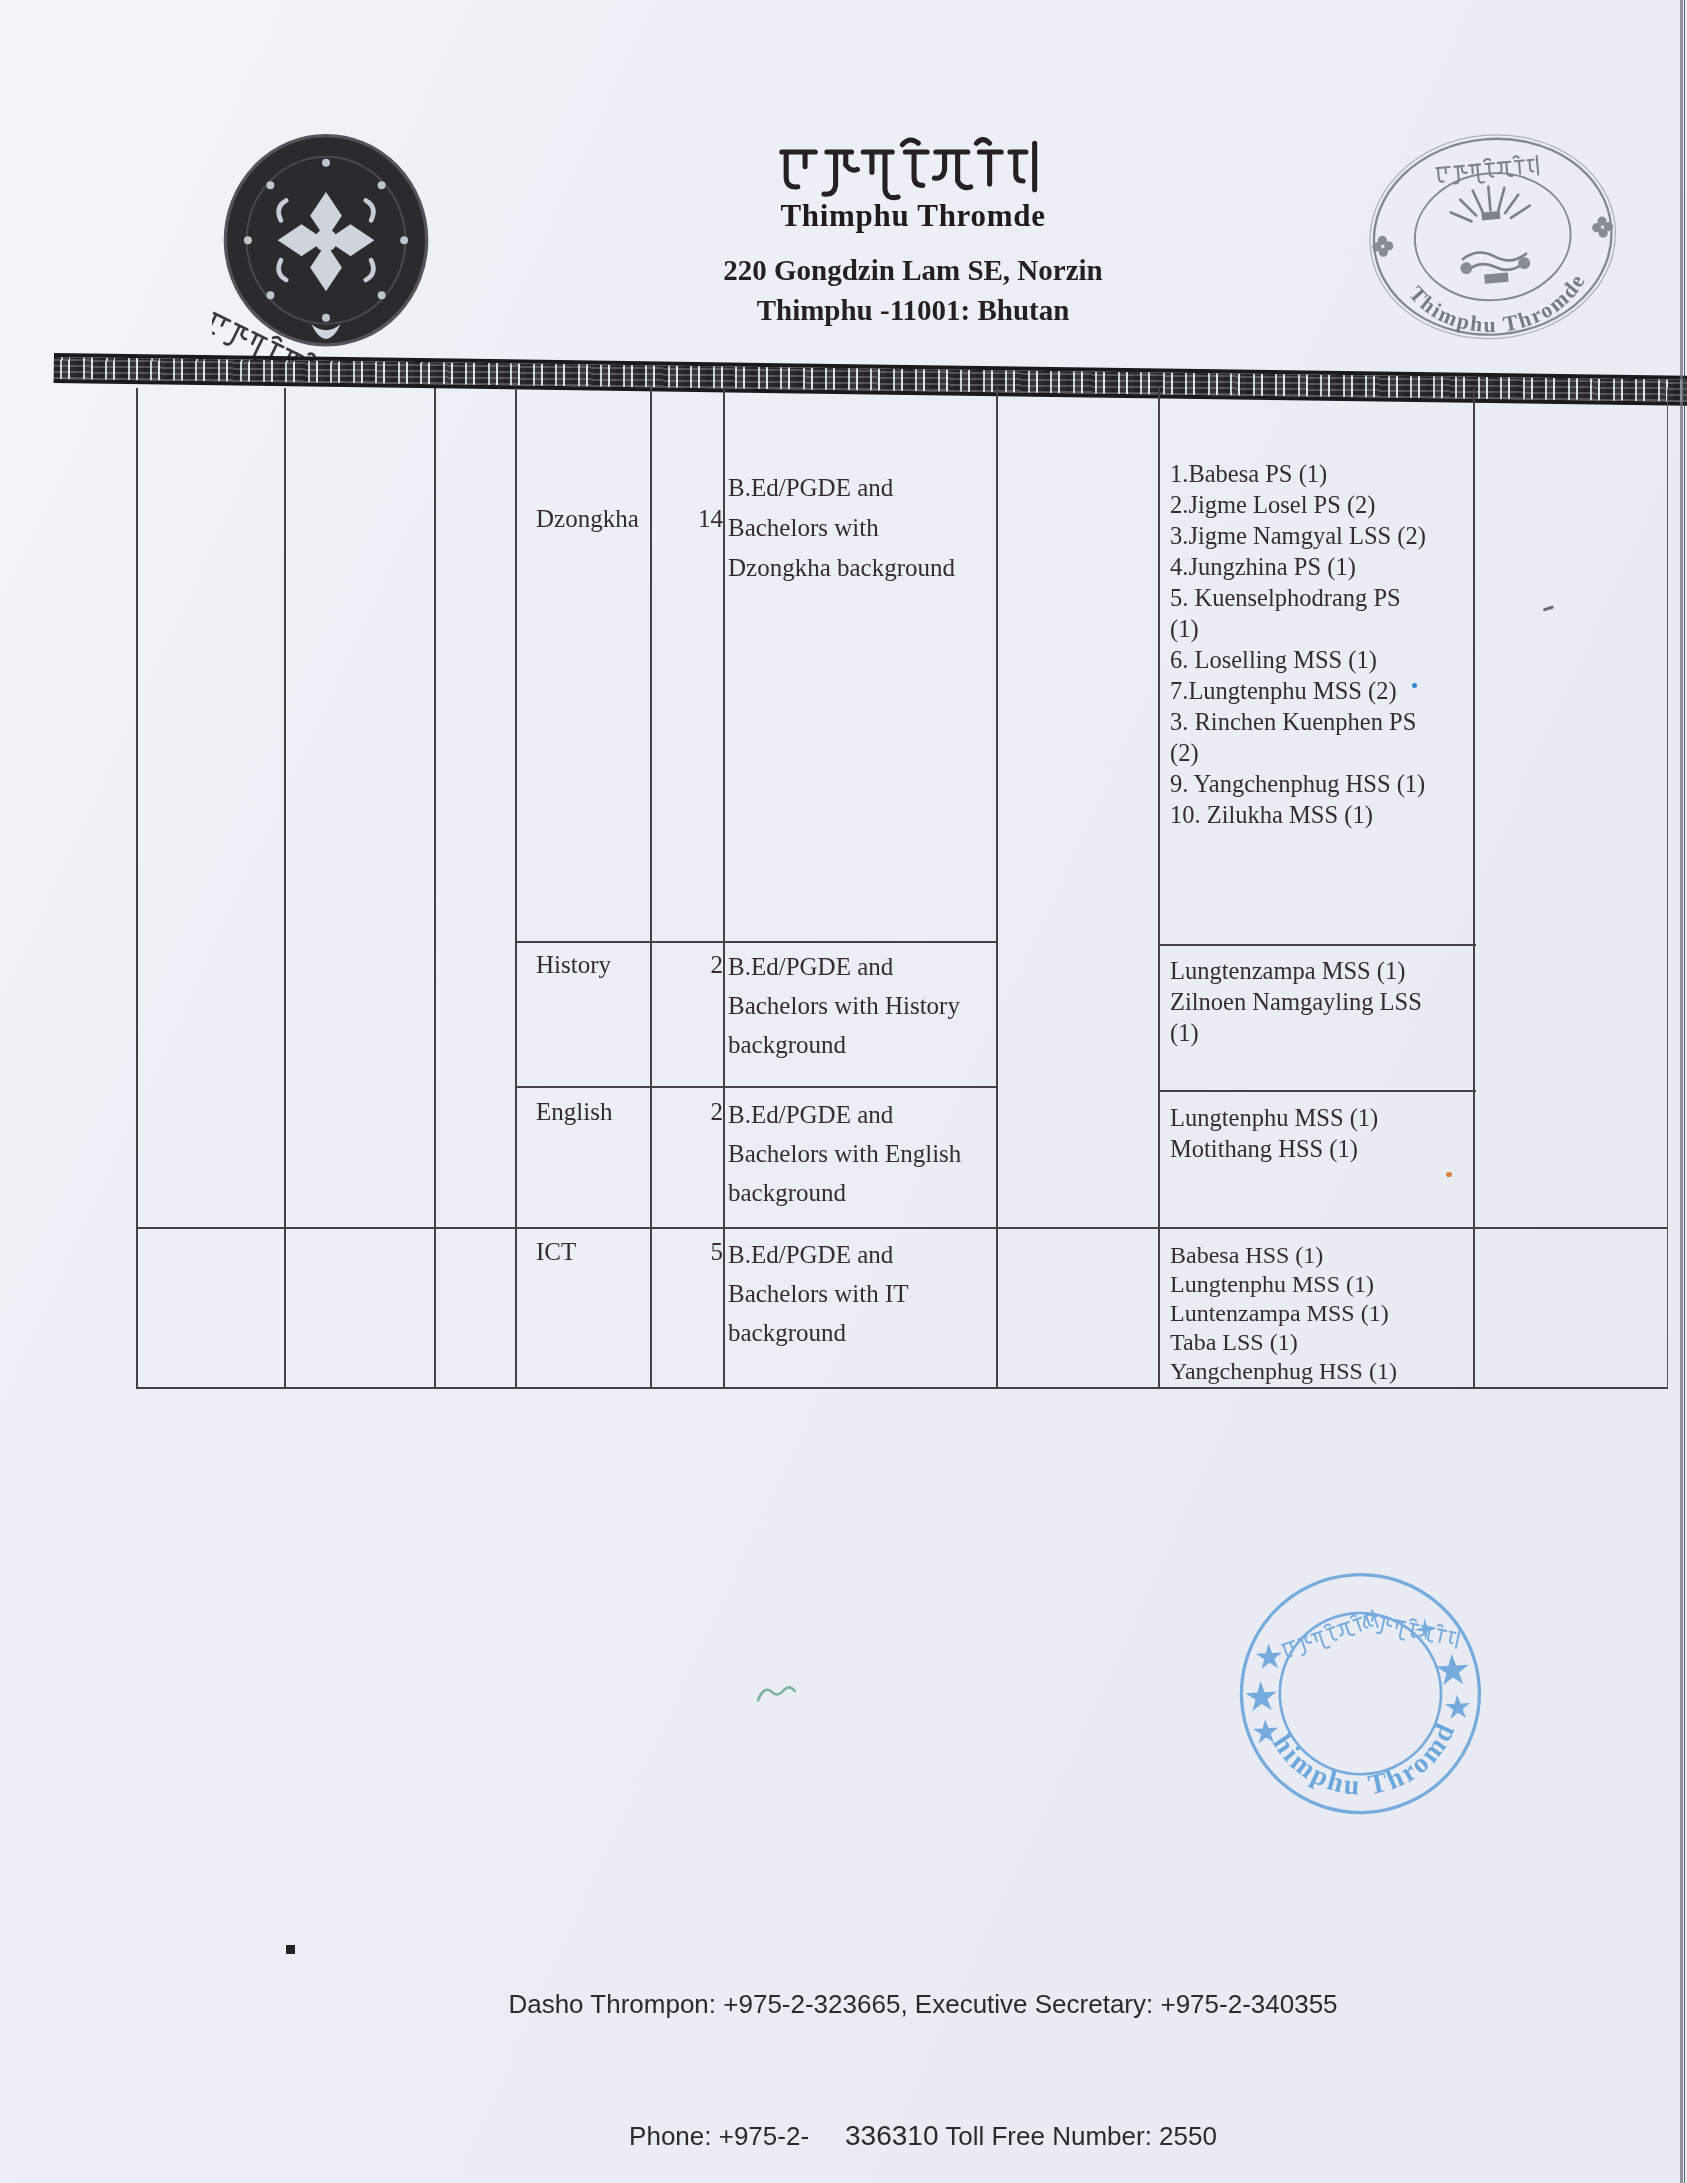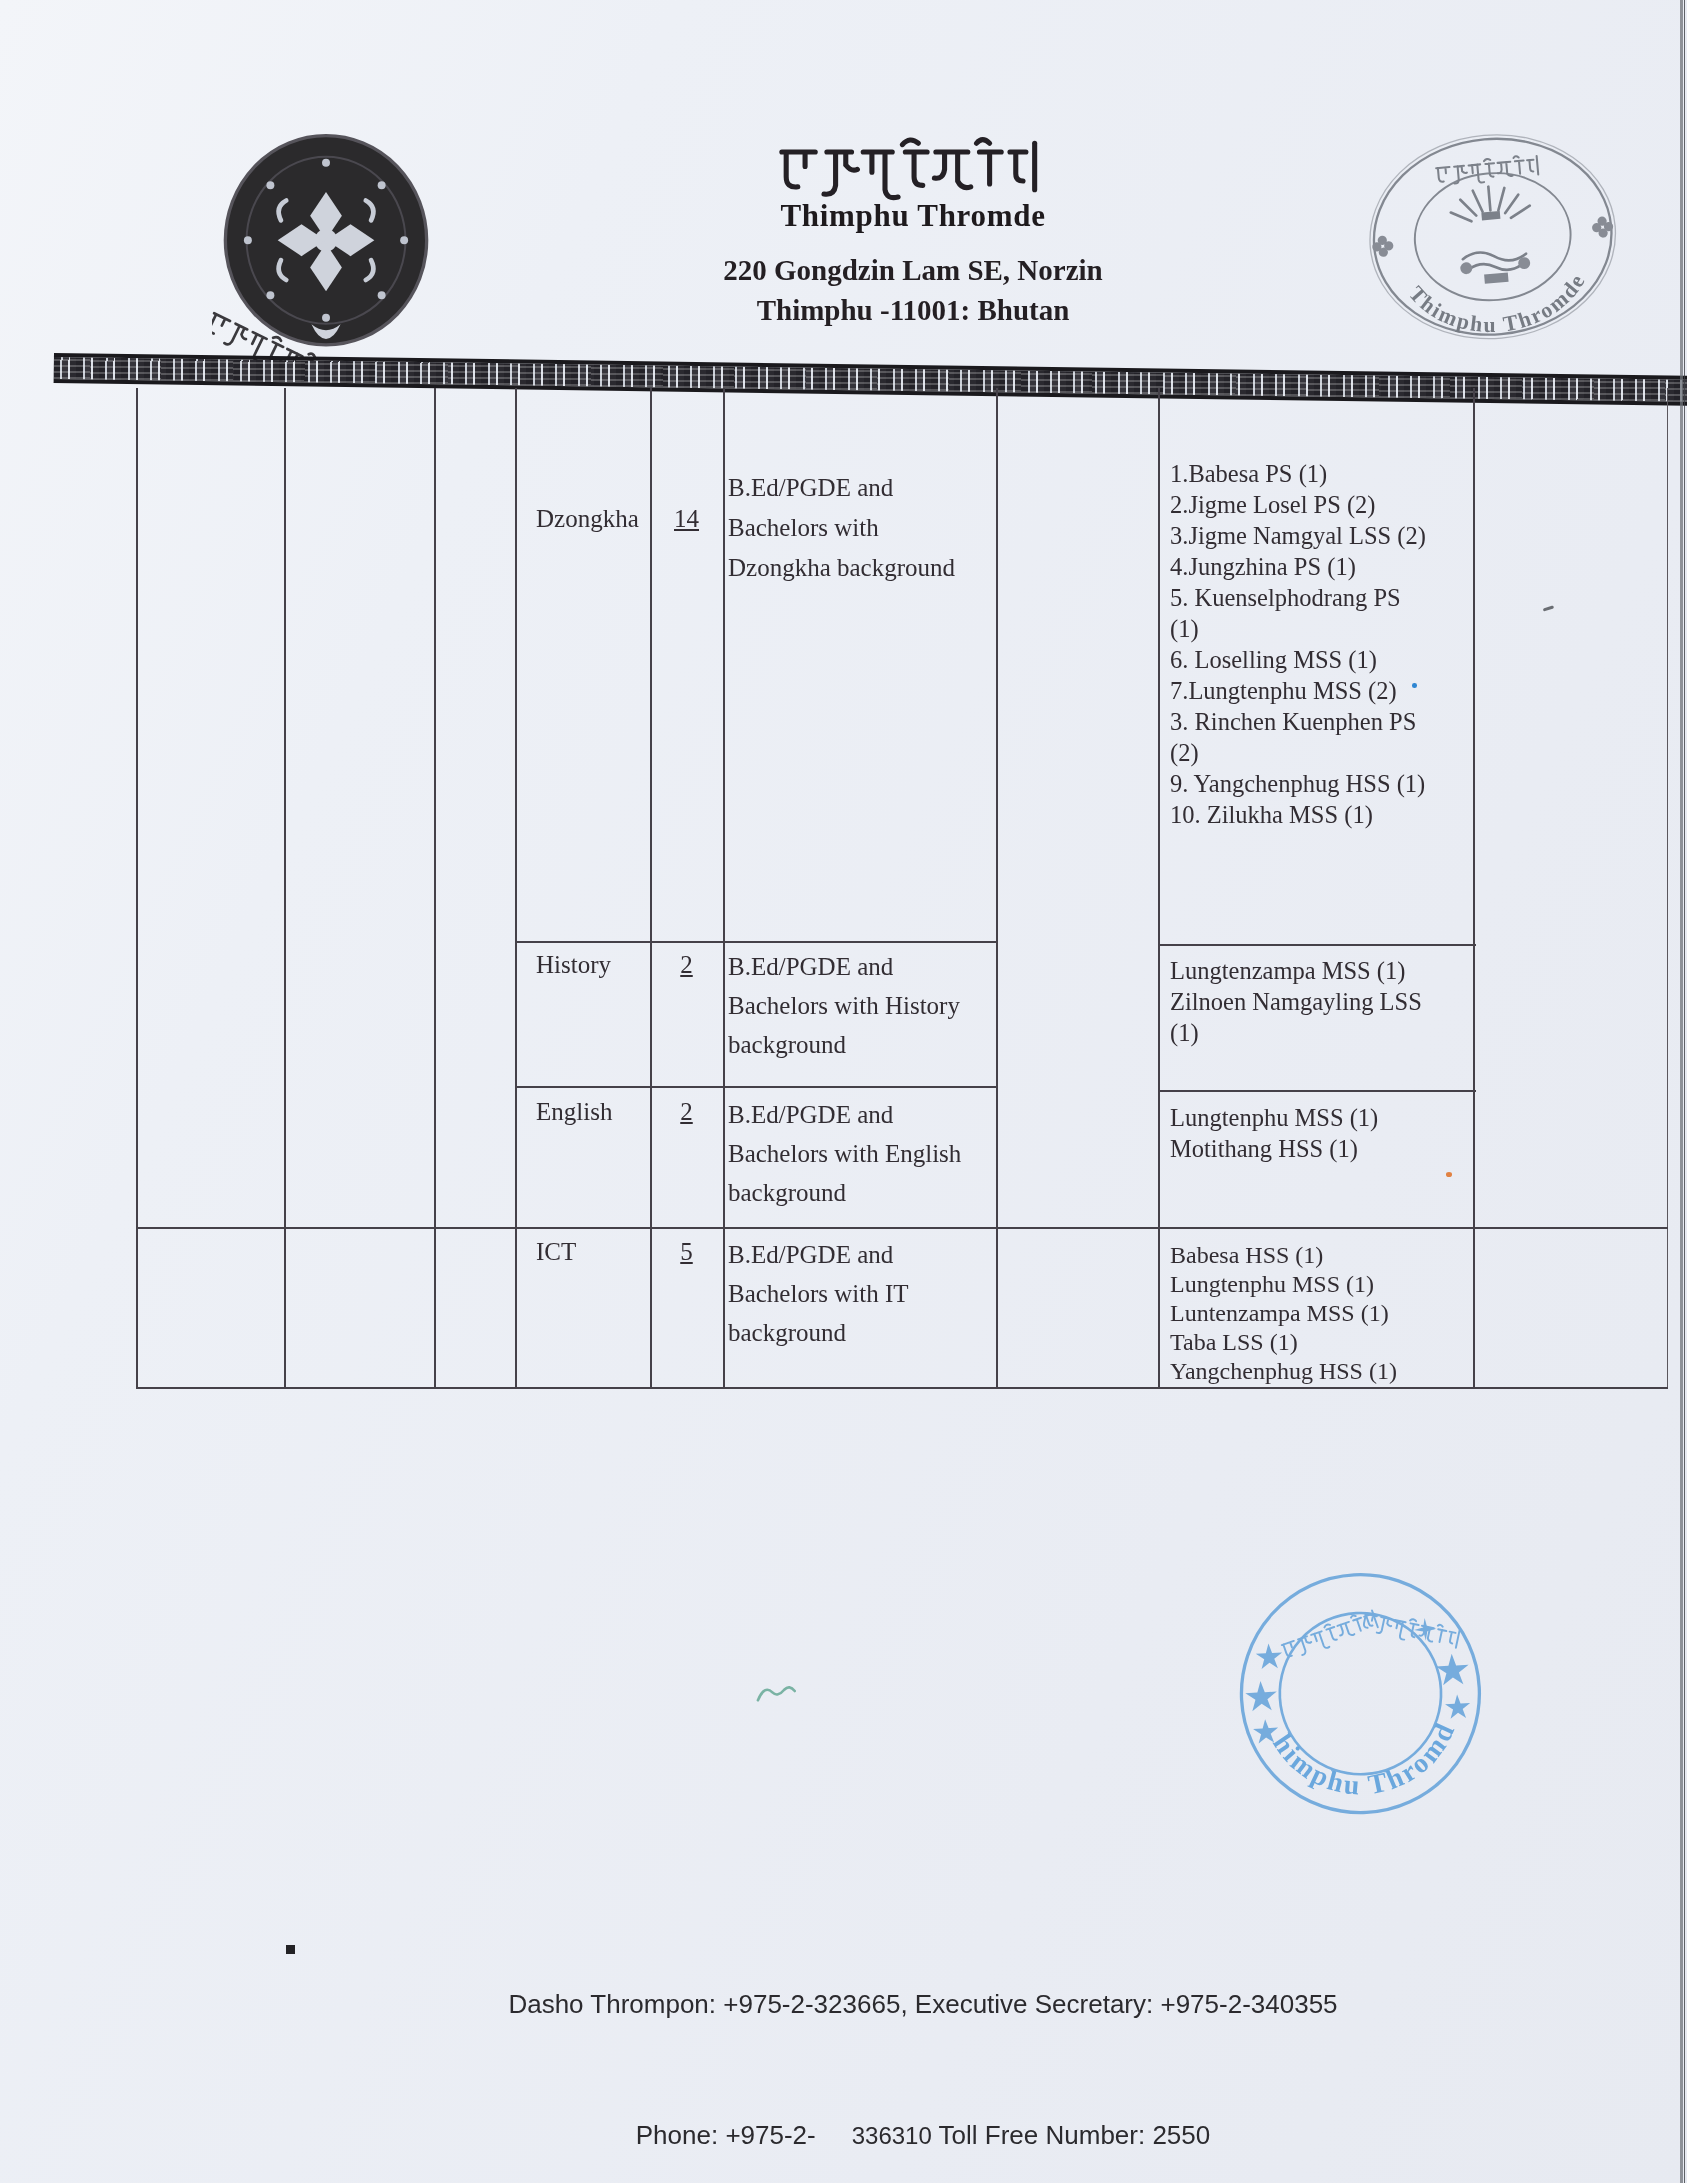--- a/index.html
+++ b/index.html
@@ -3,37 +3,37 @@
 <meta charset="utf-8">
 <style>
   html,body{margin:0;padding:0;background:#e8ebf2;}
   .page{position:relative;width:1687px;height:2183px;overflow:hidden;
         background:linear-gradient(115deg,#f3f5f9 0%,#edf0f6 25%,#e9ecf3 70%,#e7eaf1 100%);
         font-family:"Liberation Serif", serif;color:#322d33;padding-left:6px;}
   .abs{position:absolute;}
   .vline{position:absolute;width:2px;background:#454149;}
   .hline{position:absolute;height:2px;background:#454149;}
   .celltext{position:absolute;font-size:25px;color:#322d33;white-space:nowrap;}
-  .count{width:73px;text-align:center;text-decoration:underline;}
+  .count{width:73px;text-align:right;}
   .lines div{white-space:nowrap;}
   .masthead-name{position:absolute;left:688px;width:450px;text-align:center;
         font-weight:bold;font-size:31px;letter-spacing:0.7px;color:#1e1a1d;}
   .masthead-addr{position:absolute;left:688px;width:450px;text-align:center;
         font-weight:bold;font-size:29px;color:#241f23;}
   .band{position:absolute;left:54px;top:353px;width:1634px;height:30px;
         transform:rotate(0.8deg);transform-origin:left top;
         border-top:4px solid #1a191d;border-bottom:4px solid #1a191d;box-sizing:border-box;
         background:
           repeating-linear-gradient(0deg, rgba(255,255,255,.22) 0 2px, rgba(0,0,0,0) 2px 6px),
           repeating-linear-gradient(90deg,#232228 0 6.6px,#c9ced7 6.6px 8.6px,#35343b 8.6px 14.6px,#dde1e9 14.6px 16.5px,#2a292f 16.5px 22.5px);}
   .footer1{position:absolute;left:460px;width:926px;top:1989px;text-align:center;
         font-family:"Liberation Sans", sans-serif;font-size:26px;color:#2b2a2e;}
   .footer2{position:absolute;left:460px;width:926px;top:2120px;text-align:center;
         font-family:"Liberation Sans", sans-serif;font-size:26px;color:#2b2a2e;}
-  .footer2 .big{font-size:24px;margin-left:36px;}
+  .footer2 .big{font-size:28px;margin-left:36px;}
   .edge1{position:absolute;left:1680px;top:0;width:2.6px;height:2183px;background:#70747b;opacity:.75;}
   .edge2{position:absolute;left:1684px;top:0;width:1.3px;height:2183px;background:#3c3e43;opacity:.8;}
   svg text{font-family:"Liberation Serif", serif;}
 </style>
 </head>
 <body>
 
 <div class="page">
 
   <svg width="0" height="0" style="position:absolute">

